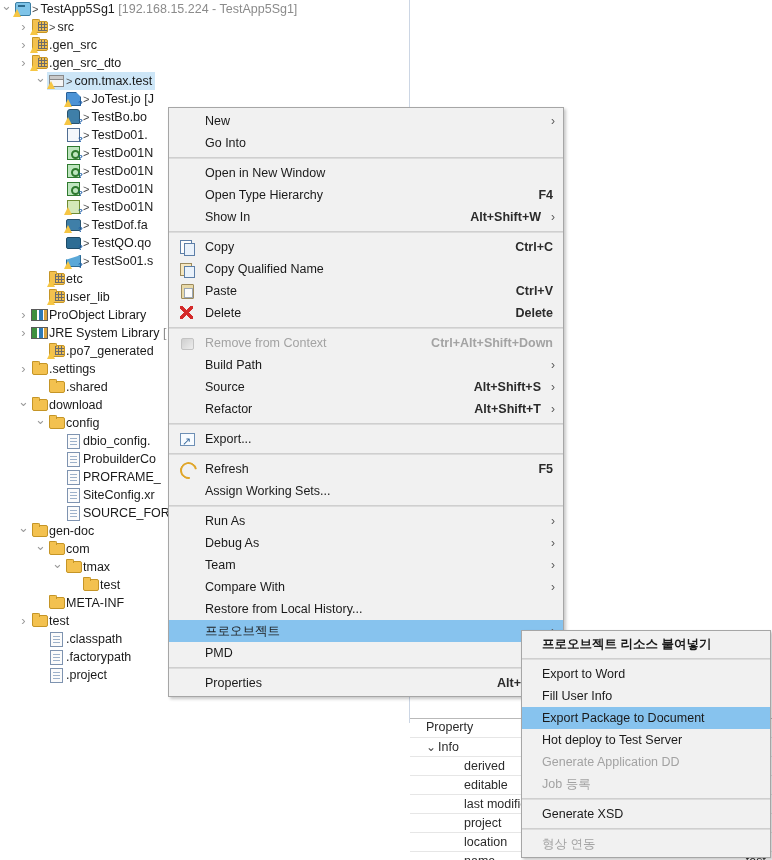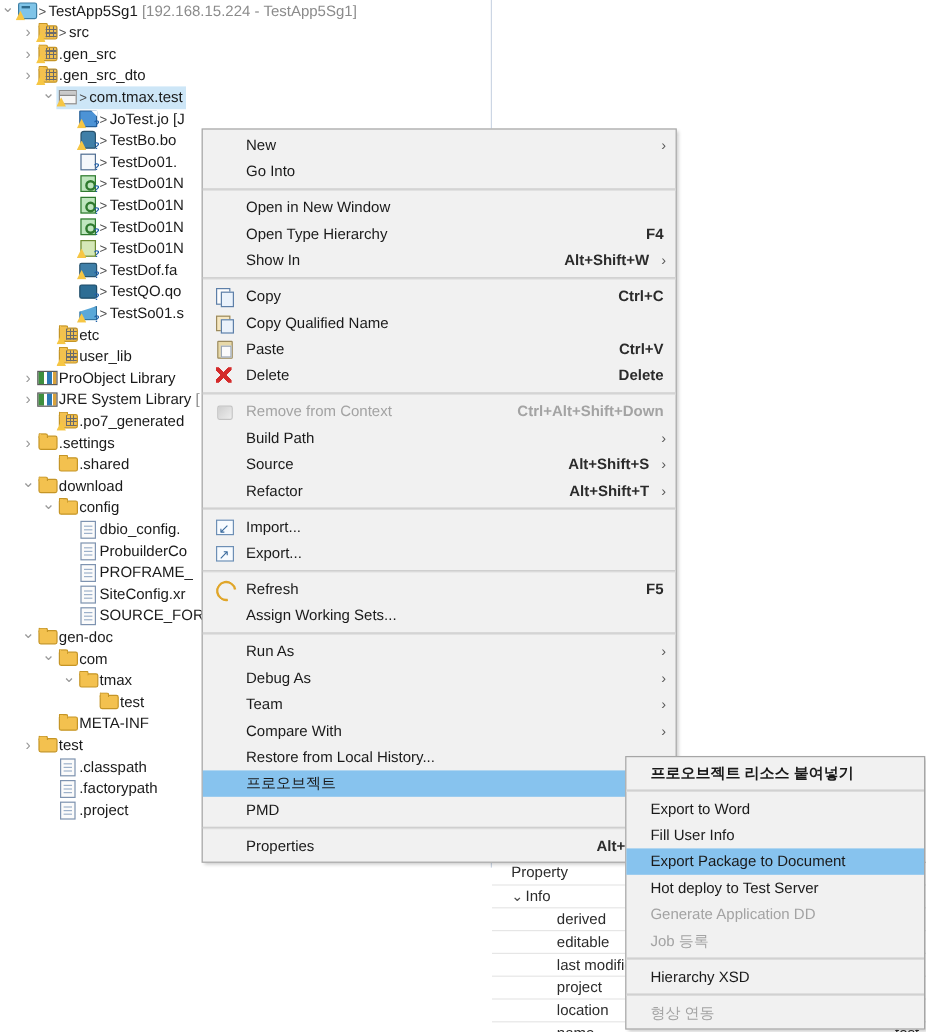--- a/index.html
+++ b/index.html
@@ -341,23 +341,20 @@
         </span><span class="mlabel">Delete</span><span class="maccel">Delete</span></div>
       <div class="msep"></div>
       <div class="mitem disabled noarrow"><span class="mico">
           <span class="mi-remove"></span>
         </span><span class="mlabel">Remove from Context</span><span class="maccel">Ctrl+Alt+Shift+Down</span></div>
       <div class="mitem"><span class="mlabel">Build Path</span><span class="marrow">›</span></div>
       <div class="mitem"><span class="mlabel">Source</span><span class="maccel">Alt+Shift+S</span><span class="marrow">›</span></div>
       <div class="mitem"><span class="mlabel">Refactor</span><span class="maccel">Alt+Shift+T</span><span class="marrow">›</span></div>
       <div class="msep"></div>
       <div class="mitem noarrow"><span class="mico">
-          <span class="mi-import"></span>
-        </span><span class="mlabel">Import...</span></div>
-      <div class="mitem noarrow"><span class="mico">
           <span class="mi-export"></span>
         </span><span class="mlabel">Export...</span></div>
       <div class="msep"></div>
       <div class="mitem noarrow"><span class="mico">
           <span class="mi-refresh"></span>
         </span><span class="mlabel">Refresh</span><span class="maccel">F5</span></div>
       <div class="mitem noarrow"><span class="mlabel">Assign Working Sets...</span></div>
       <div class="msep"></div>
       <div class="mitem"><span class="mlabel">Run As</span><span class="marrow">›</span></div>
       <div class="mitem"><span class="mlabel">Debug As</span><span class="marrow">›</span></div>
@@ -373,18 +370,18 @@
   <div class="menu" id="submenu">
       <div class="mitem hdr noarrow"><span class="mlabel">프로오브젝트 리소스 붙여넣기</span></div>
       <div class="msep"></div>
       <div class="mitem noarrow"><span class="mlabel">Export to Word</span></div>
       <div class="mitem noarrow"><span class="mlabel">Fill User Info</span></div>
       <div class="mitem hl noarrow"><span class="mlabel">Export Package to Document</span></div>
       <div class="mitem noarrow"><span class="mlabel">Hot deploy to Test Server</span></div>
       <div class="mitem disabled noarrow"><span class="mlabel">Generate Application DD</span></div>
       <div class="mitem disabled noarrow"><span class="mlabel">Job 등록</span></div>
       <div class="msep"></div>
-      <div class="mitem noarrow"><span class="mlabel">Hierarchy XSD</span></div>
+      <div class="mitem noarrow"><span class="mlabel">Generate XSD</span></div>
       <div class="msep"></div>
       <div class="mitem disabled noarrow"><span class="mlabel">형상 연동</span></div>
     </div>
 
 </div>
 
 </body></html>

